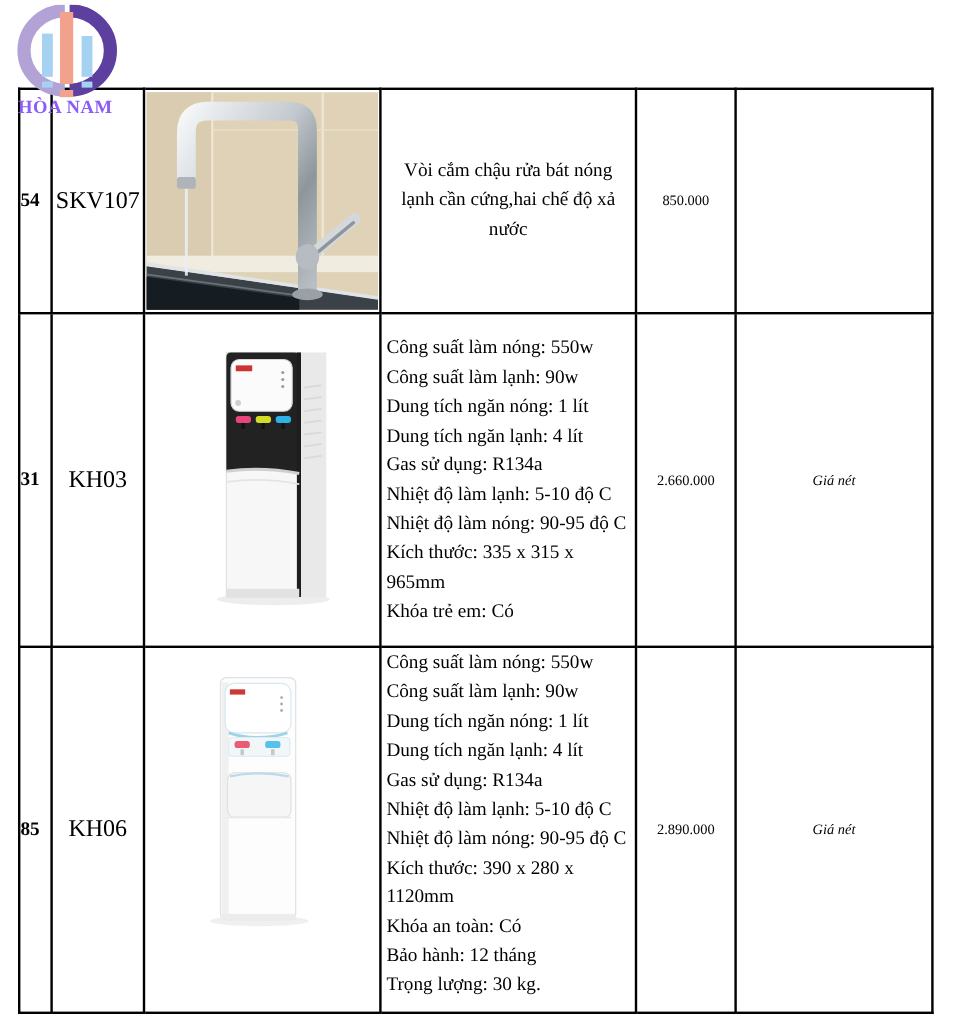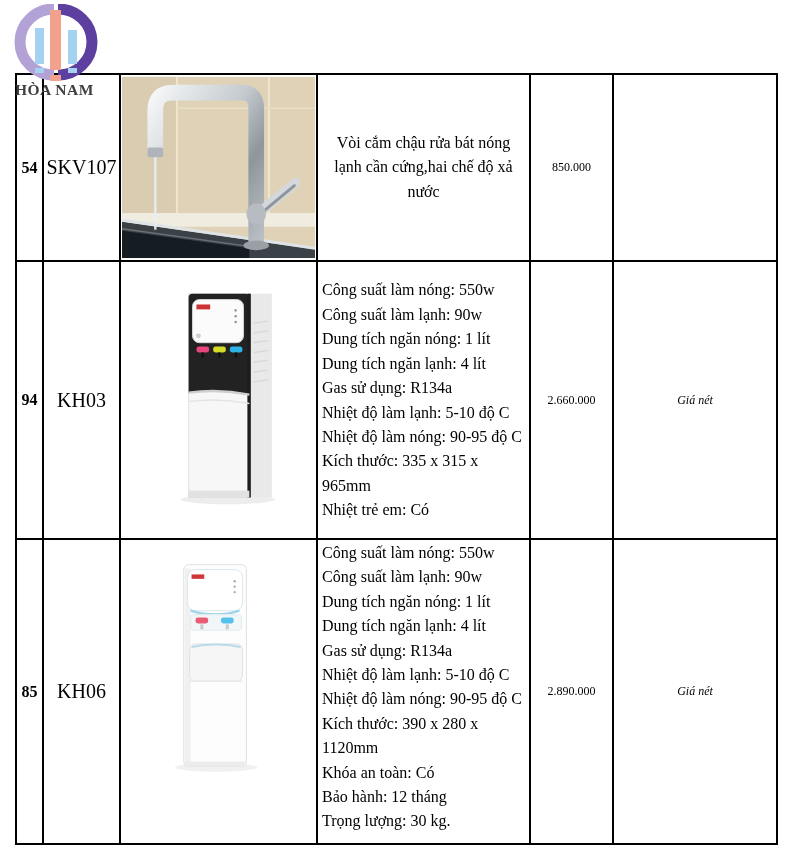--- a/index.html
+++ b/index.html
@@ -7,37 +7,37 @@
     position:relative; width:800px; height:853px; background:#ffffff;
     font-family:"Liberation Serif","DejaVu Serif",serif; color:#000; overflow:hidden;
   }
 
   
   table.price-table {
     position:absolute; left:15px; top:73px;
     border-collapse:collapse; table-layout:fixed; width:761px;
   }
   table.price-table td { border:2px solid #000; padding:0; vertical-align:middle; overflow:hidden; }
-  td.c-no   { text-align:center; font-weight:bold; font-size:16px; }
+  td.c-no   { text-align:left; font-weight:bold; font-size:16px; }
   td.c-code { text-align:center; font-size:20px; }
   td.c-img  { padding:0; background:#fff; }
   td.c-img svg { display:block; margin:0 auto; }
   td.c-desc { vertical-align:top; }
   .desc { padding:1px 3px 0 4px; font-size:16px; line-height:24.4px; }
   .desc-center { height:181px; display:flex; flex-direction:column; justify-content:center; text-align:center; padding:0 4px; }
   .desc-clip { height:302px; overflow:hidden; }
   td.c-price { text-align:center; font-size:12px; }
   td.c-note  { text-align:center; font-size:12px; font-style:italic; }
 
   
   .logo { position:absolute; left:8px; top:4px; width:100px; z-index:5; }
   .logo svg { display:block; }
   .logo-text {
     font-weight:bold; font-size:15.5px; letter-spacing:0.5px;
-    color:#404040; padding-left:7px; margin-top:-3px; white-space:nowrap;
+    color:#8b5cf6; padding-left:7px; margin-top:-3px; white-space:nowrap;
   }
 </style>
 </head>
 <body>
 
 <div class="page">
 
   <table class="price-table">
     <colgroup>
       <col style="width:27px">
@@ -84,21 +84,21 @@
       <td class="c-desc">
         <div class="desc desc-center">
               <div class="spec-line">Vòi cắm chậu rửa bát nóng lạnh cần cứng,hai chế độ xả nước</div>
             </div>
       </td>
       <td class="c-price">850.000</td>
       <td class="c-note"></td>
     </tr>
 
     <tr style="height:278px">
-      <td class="c-no">94</td>
+      <td class="c-no">31</td>
       <td class="c-code">KH03</td>
       <td class="c-img">
         <svg width="193" height="274" viewBox="0 0 197 277">
           <ellipse cx="108" cy="240" rx="48" ry="5" fill="#000" opacity="0.07"></ellipse>
           <rect x="130" y="30" width="23" height="208" fill="#e9e9e9"></rect>
           <g stroke="#d9d9d9" stroke-width="1.5">
             <line x1="134" y1="60" x2="149" y2="58"></line>
                 <line x1="134" y1="70" x2="149" y2="68"></line>
             <line x1="134" y1="80" x2="149" y2="78"></line>
                 <line x1="134" y1="90" x2="149" y2="88"></line>
@@ -129,21 +129,21 @@
       <td class="c-desc">
         <div class="desc">
               <div class="spec-line">Công suất làm nóng: 550w</div>
               <div class="spec-line">Công suất làm lạnh: 90w</div>
               <div class="spec-line">Dung tích ngăn nóng: 1 lít</div>
               <div class="spec-line">Dung tích ngăn lạnh: 4 lít</div>
               <div class="spec-line">Gas sử dụng: R134a</div>
               <div class="spec-line">Nhiệt độ làm lạnh: 5-10 độ C</div>
               <div class="spec-line">Nhiệt độ làm nóng: 90-95 độ C</div>
               <div class="spec-line">Kích thước: 335 x 315 x 965mm</div>
-              <div class="spec-line">Nhiệt trẻ em: Có</div>
+              <div class="spec-line">Khóa trẻ em: Có</div>
             </div>
       </td>
       <td class="c-price">2.660.000</td>
       <td class="c-note">Giá nét</td>
     </tr>
 
     <tr style="height:305px">
       <td class="c-no">85</td>
       <td class="c-code">KH06</td>
       <td class="c-img">

